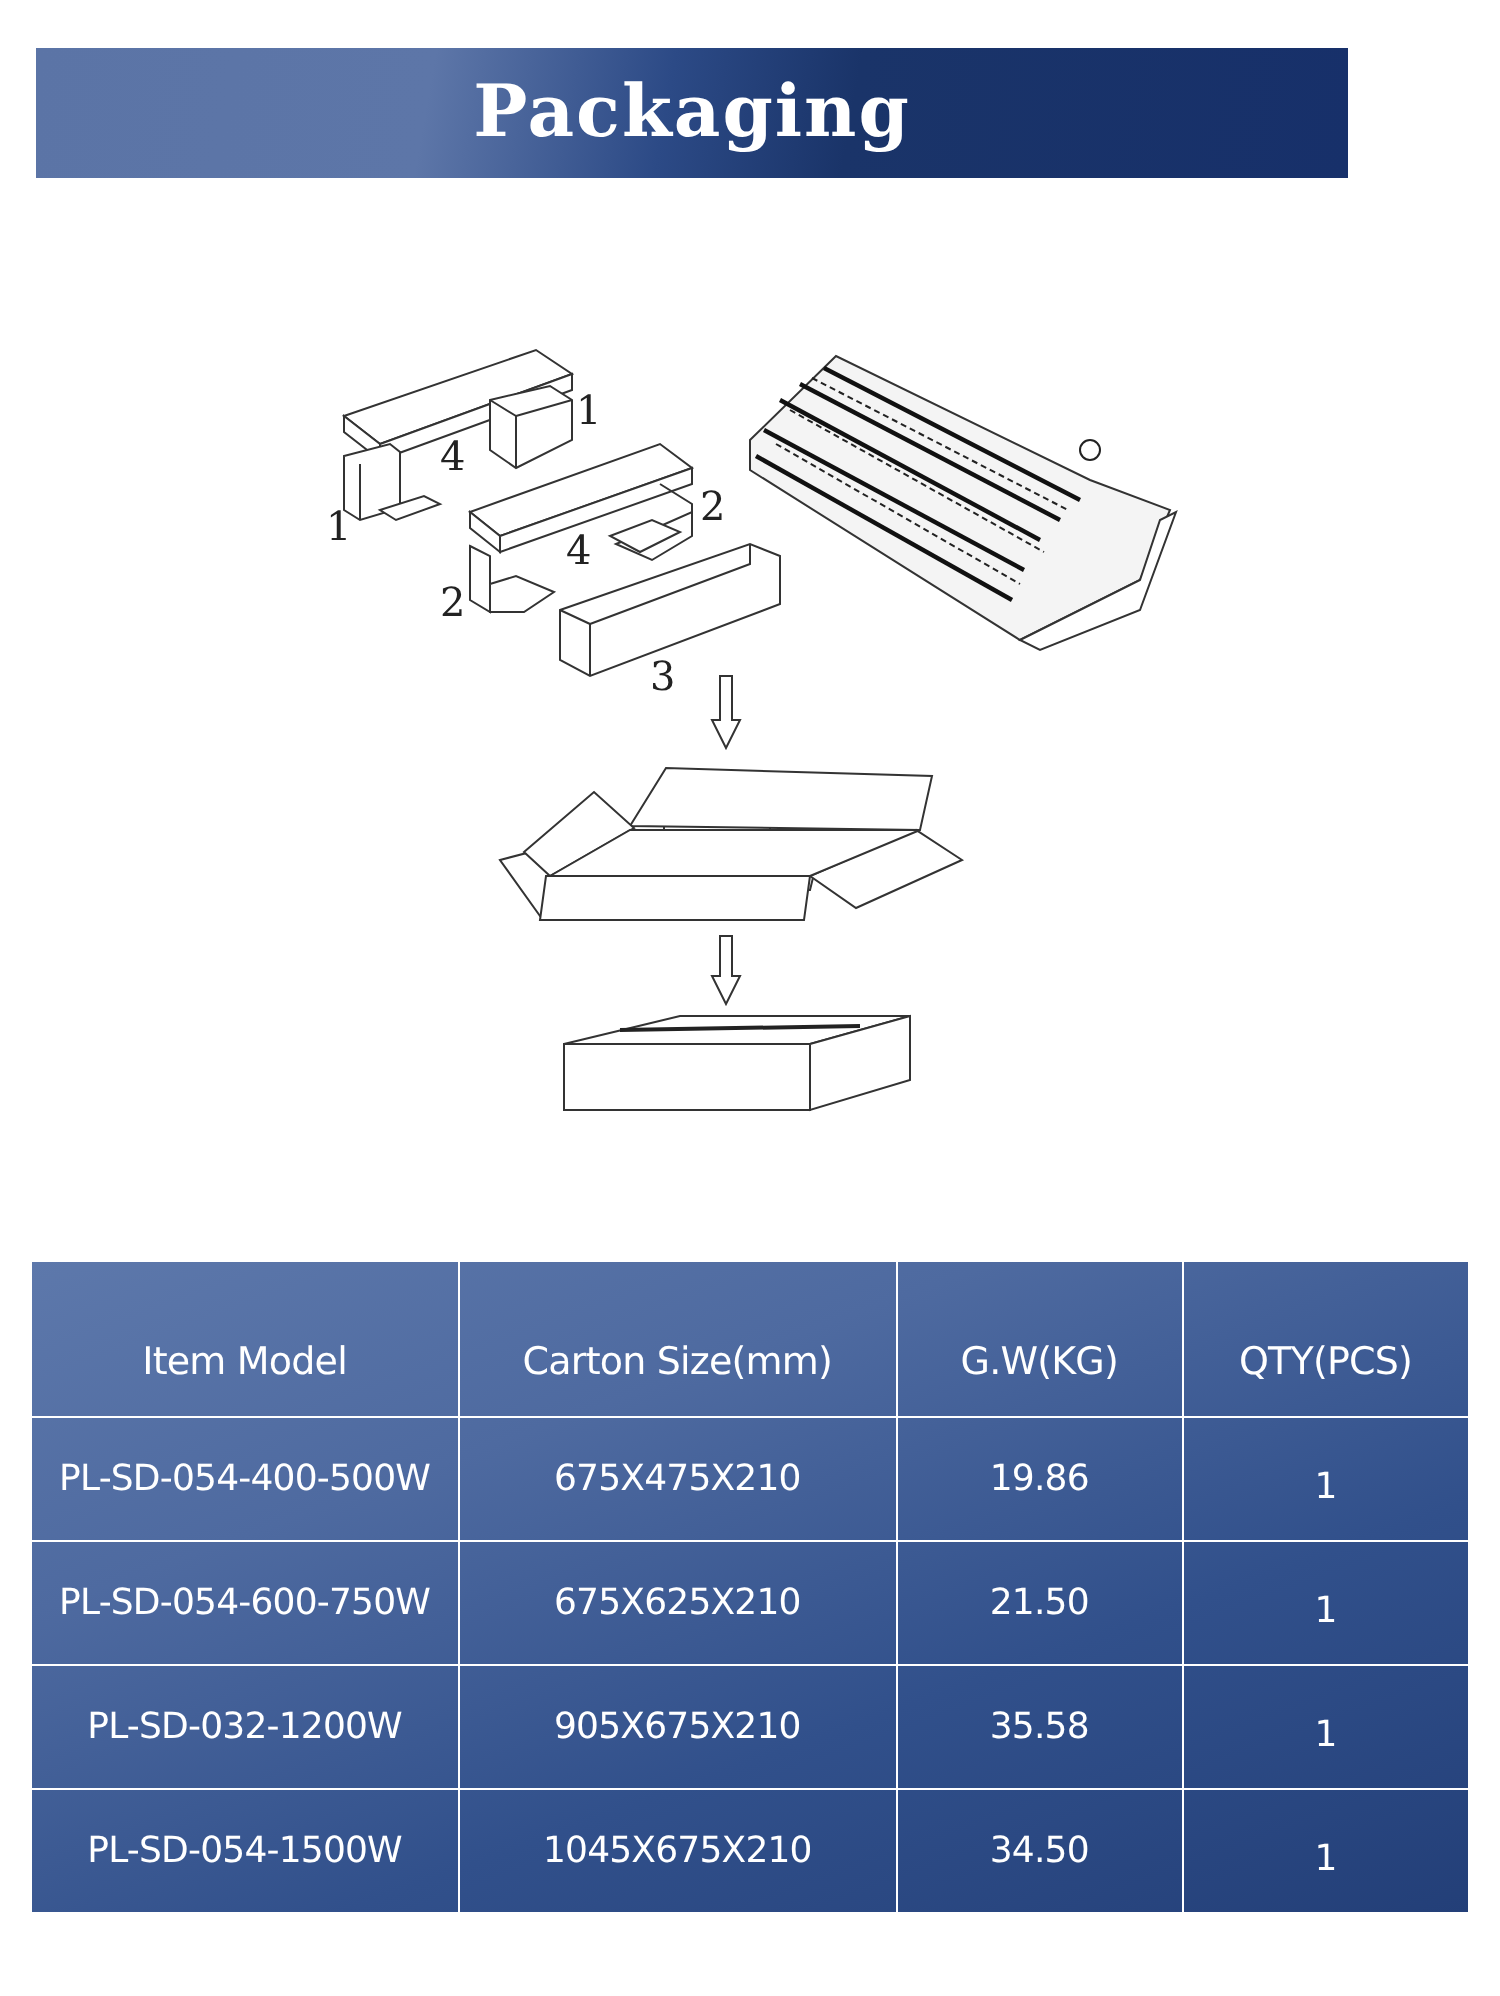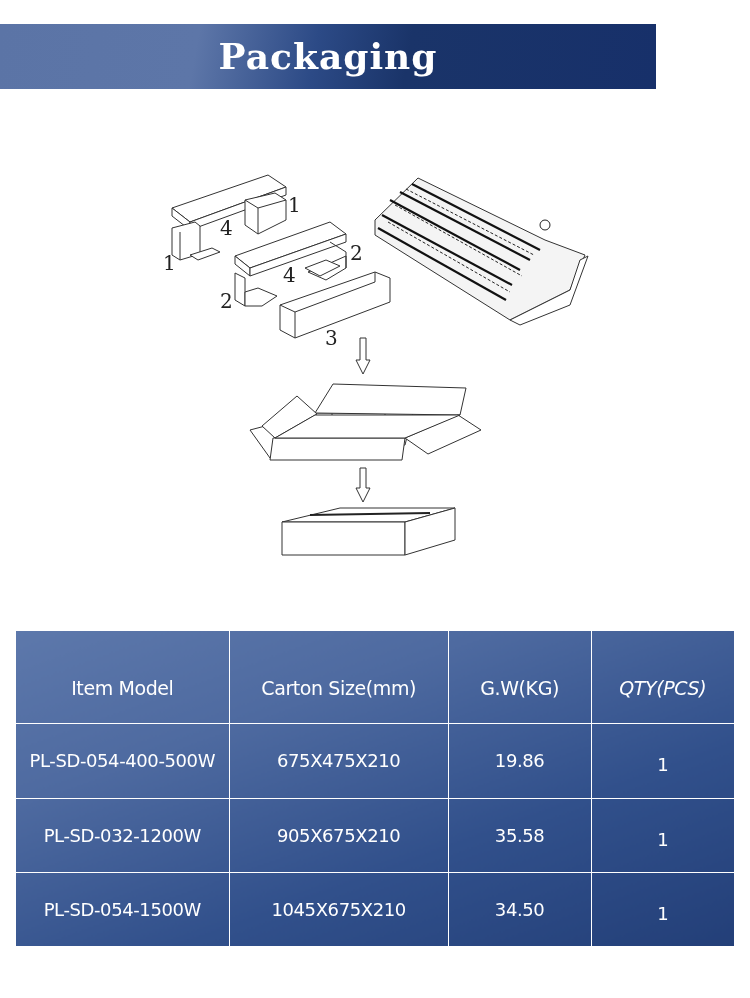--- a/index.html
+++ b/index.html
@@ -1,19 +1,19 @@
 <!DOCTYPE html>
 <html><head>
 <meta charset="utf-8">
 <style>
   html, body { margin:0; padding:0; background:#ffffff; }
   body { width:750px; height:998px; position:relative; overflow:hidden; font-family:"Liberation Sans", sans-serif; }
 
   .banner {
-    position:absolute; left:0; top:24px; width:656px; height:65px;
+    position:absolute; left:18px; top:24px; width:656px; height:65px;
     background: linear-gradient(100deg, #5b74a6 0%, #5d76a8 30%, #2c4a86 48%, #1a3469 62%, #17306a 100%);
   }
   .banner-title {
     position:absolute; left:0; top:0; width:100%; height:65px; line-height:64px;
     text-align:center; color:#ffffff; font-family:"DejaVu Serif", "Liberation Serif", serif;
     font-weight:bold; font-size:36px; letter-spacing:1px;
   }
 
   .diagram { position:absolute; left:150px; top:160px; width:450px; height:410px; }
   .diagram svg { width:100%; height:100%; }
@@ -26,21 +26,21 @@
     color:#ffffff;
   }
   .spec-table td, .spec-table th {
     border:1.5px solid #ffffff; text-align:center; font-weight:normal; padding:0;
     font-size:18px; letter-spacing:-0.4px;
   }
   .spec-table tr.head th { height:78px; font-size:19px; padding-top:22px; box-sizing:border-box; }
   .spec-table tr.row td { height:53px;margin-left:44px; }
   .spec-table td.qty { padding-top:8px; }
   .spec-table { border:1px solid #8fa3c8; }
-  .col1 { width:226px; } .col2 { width:226px; } .col3 { width:148px; } .col4 { width:148px;font-style:italic; }
+  .col1 { width:226px; } .col2 { width:226px; } .col3 { width:148px; } .col4 { width:148px; }
 </style>
 </head>
 <body>
 
 <div class="banner">
   <div class="banner-title">Packaging</div>
 </div>
 
 <div class="diagram">
   <svg viewBox="0 0 450 410" xmlns="http://www.w3.org/2000/svg" fill="#ffffff" stroke="#333" stroke-width="1">
@@ -149,20 +149,26 @@
     <th class="col3">G.W(KG)</th>
     <th class="col4">QTY(PCS)</th>
   </tr>
   <tr class="row">
     <td>PL-SD-054-400-500W</td>
     <td>675X475X210</td>
     <td>19.86</td>
     <td class="qty">1</td>
   </tr>
   <tr class="row">
+    <td>PL-SD-054-600-750W</td>
+    <td>675X625X210</td>
+    <td>21.50</td>
+    <td class="qty">1</td>
+  </tr>
+  <tr class="row">
     <td>PL-SD-032-1200W</td>
     <td>905X675X210</td>
     <td>35.58</td>
     <td class="qty">1</td>
   </tr>
   <tr class="row">
     <td>PL-SD-054-1500W</td>
     <td>1045X675X210</td>
     <td>34.50</td>
     <td class="qty">1</td>

